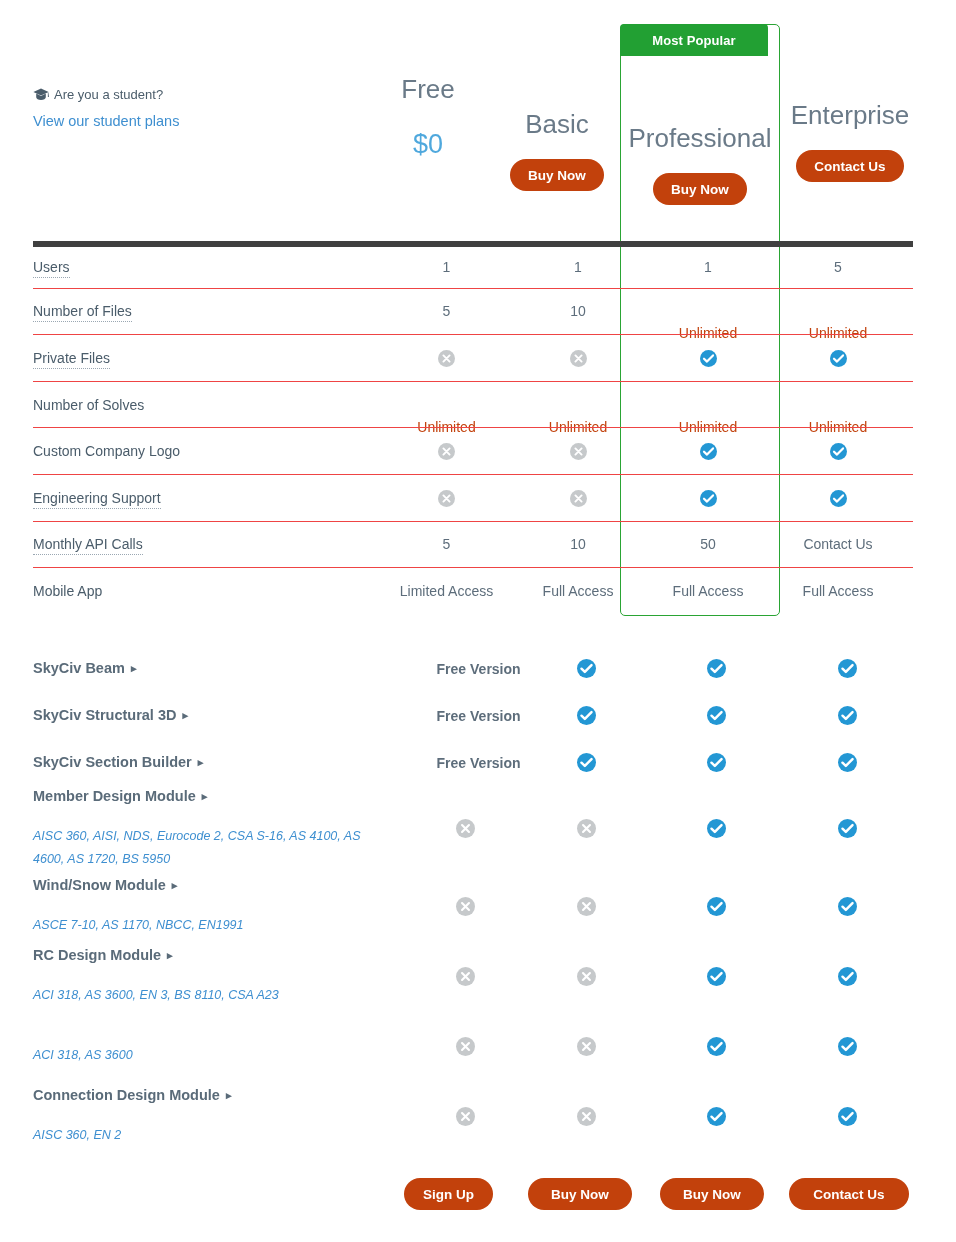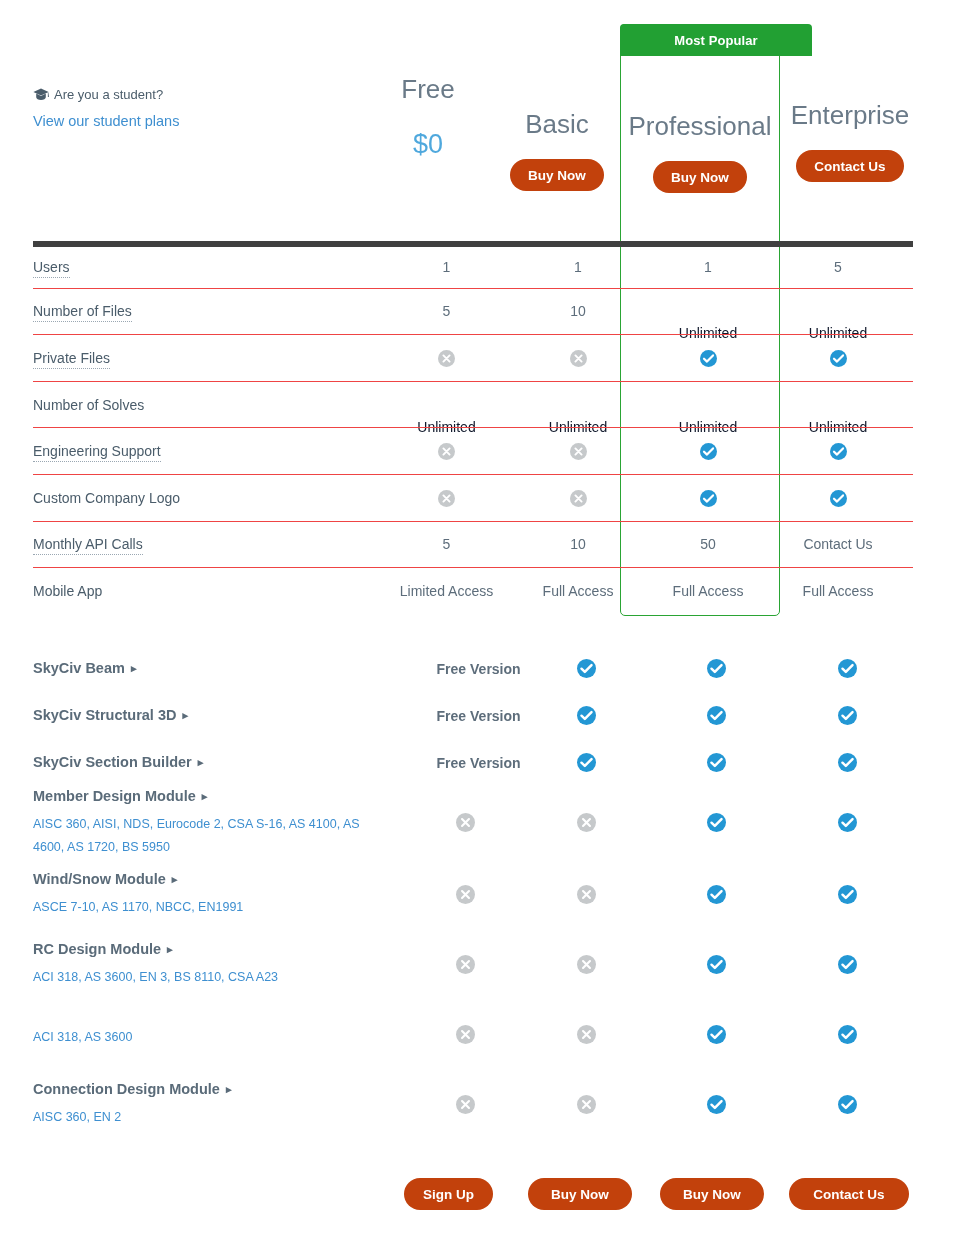--- a/index.html
+++ b/index.html
@@ -28,21 +28,21 @@
     height: 592px;
     border: 1px solid #2aa434;
     border-radius: 5px;
     background: transparent;
     z-index: 1;
   }
   .popular-badge {
     position: absolute;
     left: 620px;
     top: 24px;
-    width: 192px;
+    width: 148px;
     height: 32px;
     background: #22a033;
     border-radius: 4px 4px 0 0;
     color: #ffffff;
     font-size: 13px;
     font-weight: bold;
     display: flex;
     align-items: center;
     justify-content: center;
     z-index: 3;
@@ -142,21 +142,21 @@
     padding-bottom: 2px;
   }
   .cell {
     width: 130px;
     text-align: center;
     font-size: 14px;
     color: #5d6d7b;
     white-space: nowrap;
   }
   .cell.c0 { width: 133px; }
-  .cell.blue { color: #0f172a; margin-top: 44px; }
+  .cell.blue { color: #c2410c; margin-top: 44px; }
 
   
   .ico {
     display: inline-block;
     width: 17px;
     height: 17px;
     border-radius: 50%;
     position: relative;
     vertical-align: middle;
   }
@@ -196,22 +196,23 @@
     display: inline-block;
     margin-left: 6px;
     color: #5a6b79;
     font-size: 11px;
     vertical-align: 1px;
   }
   .m-sub {
     font-size: 12.5px;
     color: #3e8fd0;
     line-height: 23px;
-    margin-top: 6px;
+    margin-top: 18px;
     max-width: 345px;
+    font-style: italic;
   }
   .m-free {
     width: 112px;
     text-align: right;
     font-size: 14px;
     font-weight: bold;
     color: #5d6d7b;
     white-space: nowrap;
   }
   .m-cell {
@@ -255,21 +256,21 @@
   <div class="plan-head" style="left:365px; top:72px; width:126px;">
     <div class="plan-name">Free</div>
     <div class="plan-price" style="margin-top:21px;">$0</div>
   </div>
 
   <div class="plan-head" style="left:494px; top:107px; width:126px;">
     <div class="plan-name">Basic</div>
     <button class="btn" style="margin-top:18px;">Buy Now</button>
   </div>
 
-  <div class="plan-head" style="left:625px; top:109px; width:150px;">
+  <div class="plan-head" style="left:625px; top:121px; width:150px;">
     <div class="plan-name">Professional</div>
     <button class="btn" style="margin-top:18px;">Buy Now</button>
   </div>
 
   <div class="plan-head" style="left:786px; top:98px; width:128px;">
     <div class="plan-name">Enterprise</div>
     <button class="btn" style="margin-top:18px;">Contact Us</button>
   </div>
 
   <div class="table" id="feature-table">
@@ -303,36 +304,36 @@
             </svg></span></div>
       </div>
       <div class="trow">
         <div class="feat-label"><span>Number of Solves</span></div>
         <div class="cell c0 blue">Unlimited</div>
         <div class="cell blue">Unlimited</div>
         <div class="cell blue">Unlimited</div>
         <div class="cell blue">Unlimited</div>
       </div>
       <div class="trow">
+        <div class="feat-label"><span>Custom Company Logo</span></div>
+        <div class="cell c0"><span class="ico no"><svg width="17" height="17" viewBox="0 0 17 17">
+              <path d="M5.4 5.4 L11.6 11.6 M11.6 5.4 L5.4 11.6" stroke="#ffffff" stroke-width="1.9" stroke-linecap="round"></path>
+            </svg></span></div>
+        <div class="cell"><span class="ico no"><svg width="17" height="17" viewBox="0 0 17 17">
+              <path d="M5.4 5.4 L11.6 11.6 M11.6 5.4 L5.4 11.6" stroke="#ffffff" stroke-width="1.9" stroke-linecap="round"></path>
+            </svg></span></div>
+        <div class="cell"><span class="ico yes"><svg width="17" height="17" viewBox="0 0 17 17">
+              <path d="M4 8.7 L7 11.6 L13 5.4" stroke="#ffffff" stroke-width="2.2" fill="none" stroke-linecap="round" stroke-linejoin="round"></path>
+            </svg></span></div>
+        <div class="cell"><span class="ico yes"><svg width="17" height="17" viewBox="0 0 17 17">
+              <path d="M4 8.7 L7 11.6 L13 5.4" stroke="#ffffff" stroke-width="2.2" fill="none" stroke-linecap="round" stroke-linejoin="round"></path>
+            </svg></span></div>
+      </div>
+      <div class="trow">
         <div class="feat-label"><span class="dotted">Engineering Support</span></div>
-        <div class="cell c0"><span class="ico no"><svg width="17" height="17" viewBox="0 0 17 17">
-              <path d="M5.4 5.4 L11.6 11.6 M11.6 5.4 L5.4 11.6" stroke="#ffffff" stroke-width="1.9" stroke-linecap="round"></path>
-            </svg></span></div>
-        <div class="cell"><span class="ico no"><svg width="17" height="17" viewBox="0 0 17 17">
-              <path d="M5.4 5.4 L11.6 11.6 M11.6 5.4 L5.4 11.6" stroke="#ffffff" stroke-width="1.9" stroke-linecap="round"></path>
-            </svg></span></div>
-        <div class="cell"><span class="ico yes"><svg width="17" height="17" viewBox="0 0 17 17">
-              <path d="M4 8.7 L7 11.6 L13 5.4" stroke="#ffffff" stroke-width="2.2" fill="none" stroke-linecap="round" stroke-linejoin="round"></path>
-            </svg></span></div>
-        <div class="cell"><span class="ico yes"><svg width="17" height="17" viewBox="0 0 17 17">
-              <path d="M4 8.7 L7 11.6 L13 5.4" stroke="#ffffff" stroke-width="2.2" fill="none" stroke-linecap="round" stroke-linejoin="round"></path>
-            </svg></span></div>
-      </div>
-      <div class="trow">
-        <div class="feat-label"><span>Custom Company Logo</span></div>
         <div class="cell c0"><span class="ico no"><svg width="17" height="17" viewBox="0 0 17 17">
               <path d="M5.4 5.4 L11.6 11.6 M11.6 5.4 L5.4 11.6" stroke="#ffffff" stroke-width="1.9" stroke-linecap="round"></path>
             </svg></span></div>
         <div class="cell"><span class="ico no"><svg width="17" height="17" viewBox="0 0 17 17">
               <path d="M5.4 5.4 L11.6 11.6 M11.6 5.4 L5.4 11.6" stroke="#ffffff" stroke-width="1.9" stroke-linecap="round"></path>
             </svg></span></div>
         <div class="cell"><span class="ico yes"><svg width="17" height="17" viewBox="0 0 17 17">
               <path d="M4 8.7 L7 11.6 L13 5.4" stroke="#ffffff" stroke-width="2.2" fill="none" stroke-linecap="round" stroke-linejoin="round"></path>
             </svg></span></div>
         <div class="cell"><span class="ico yes"><svg width="17" height="17" viewBox="0 0 17 17">

